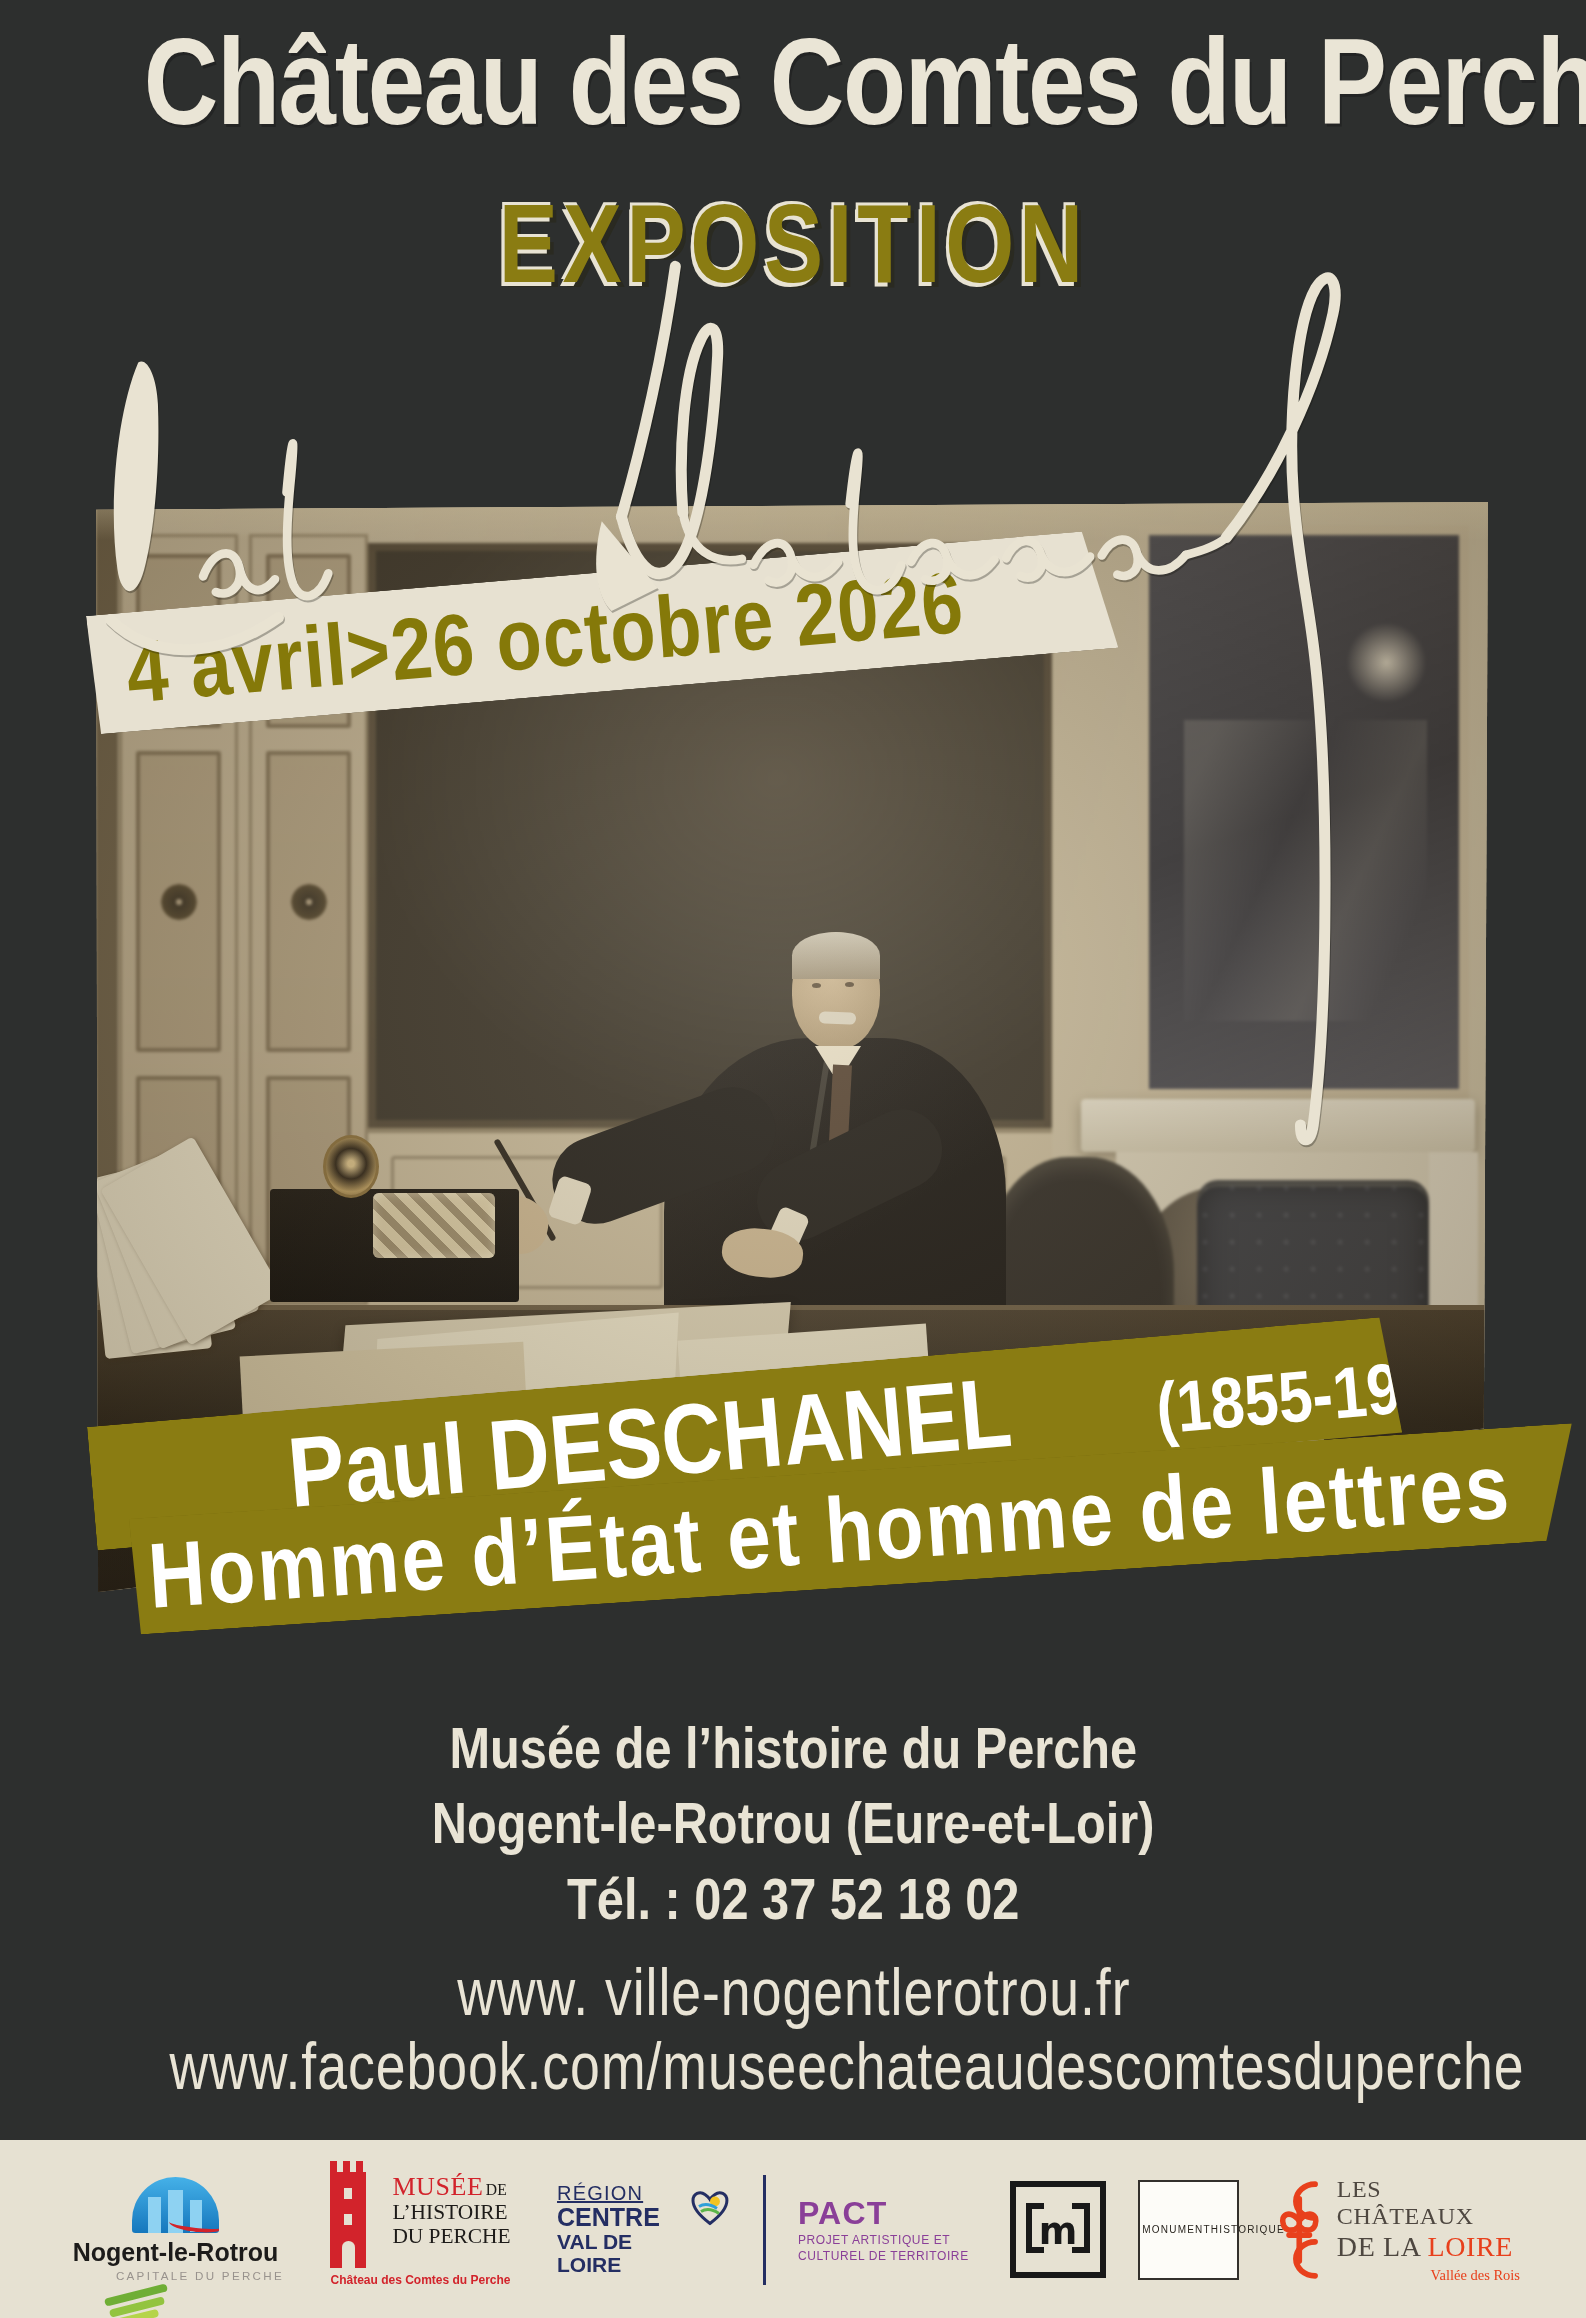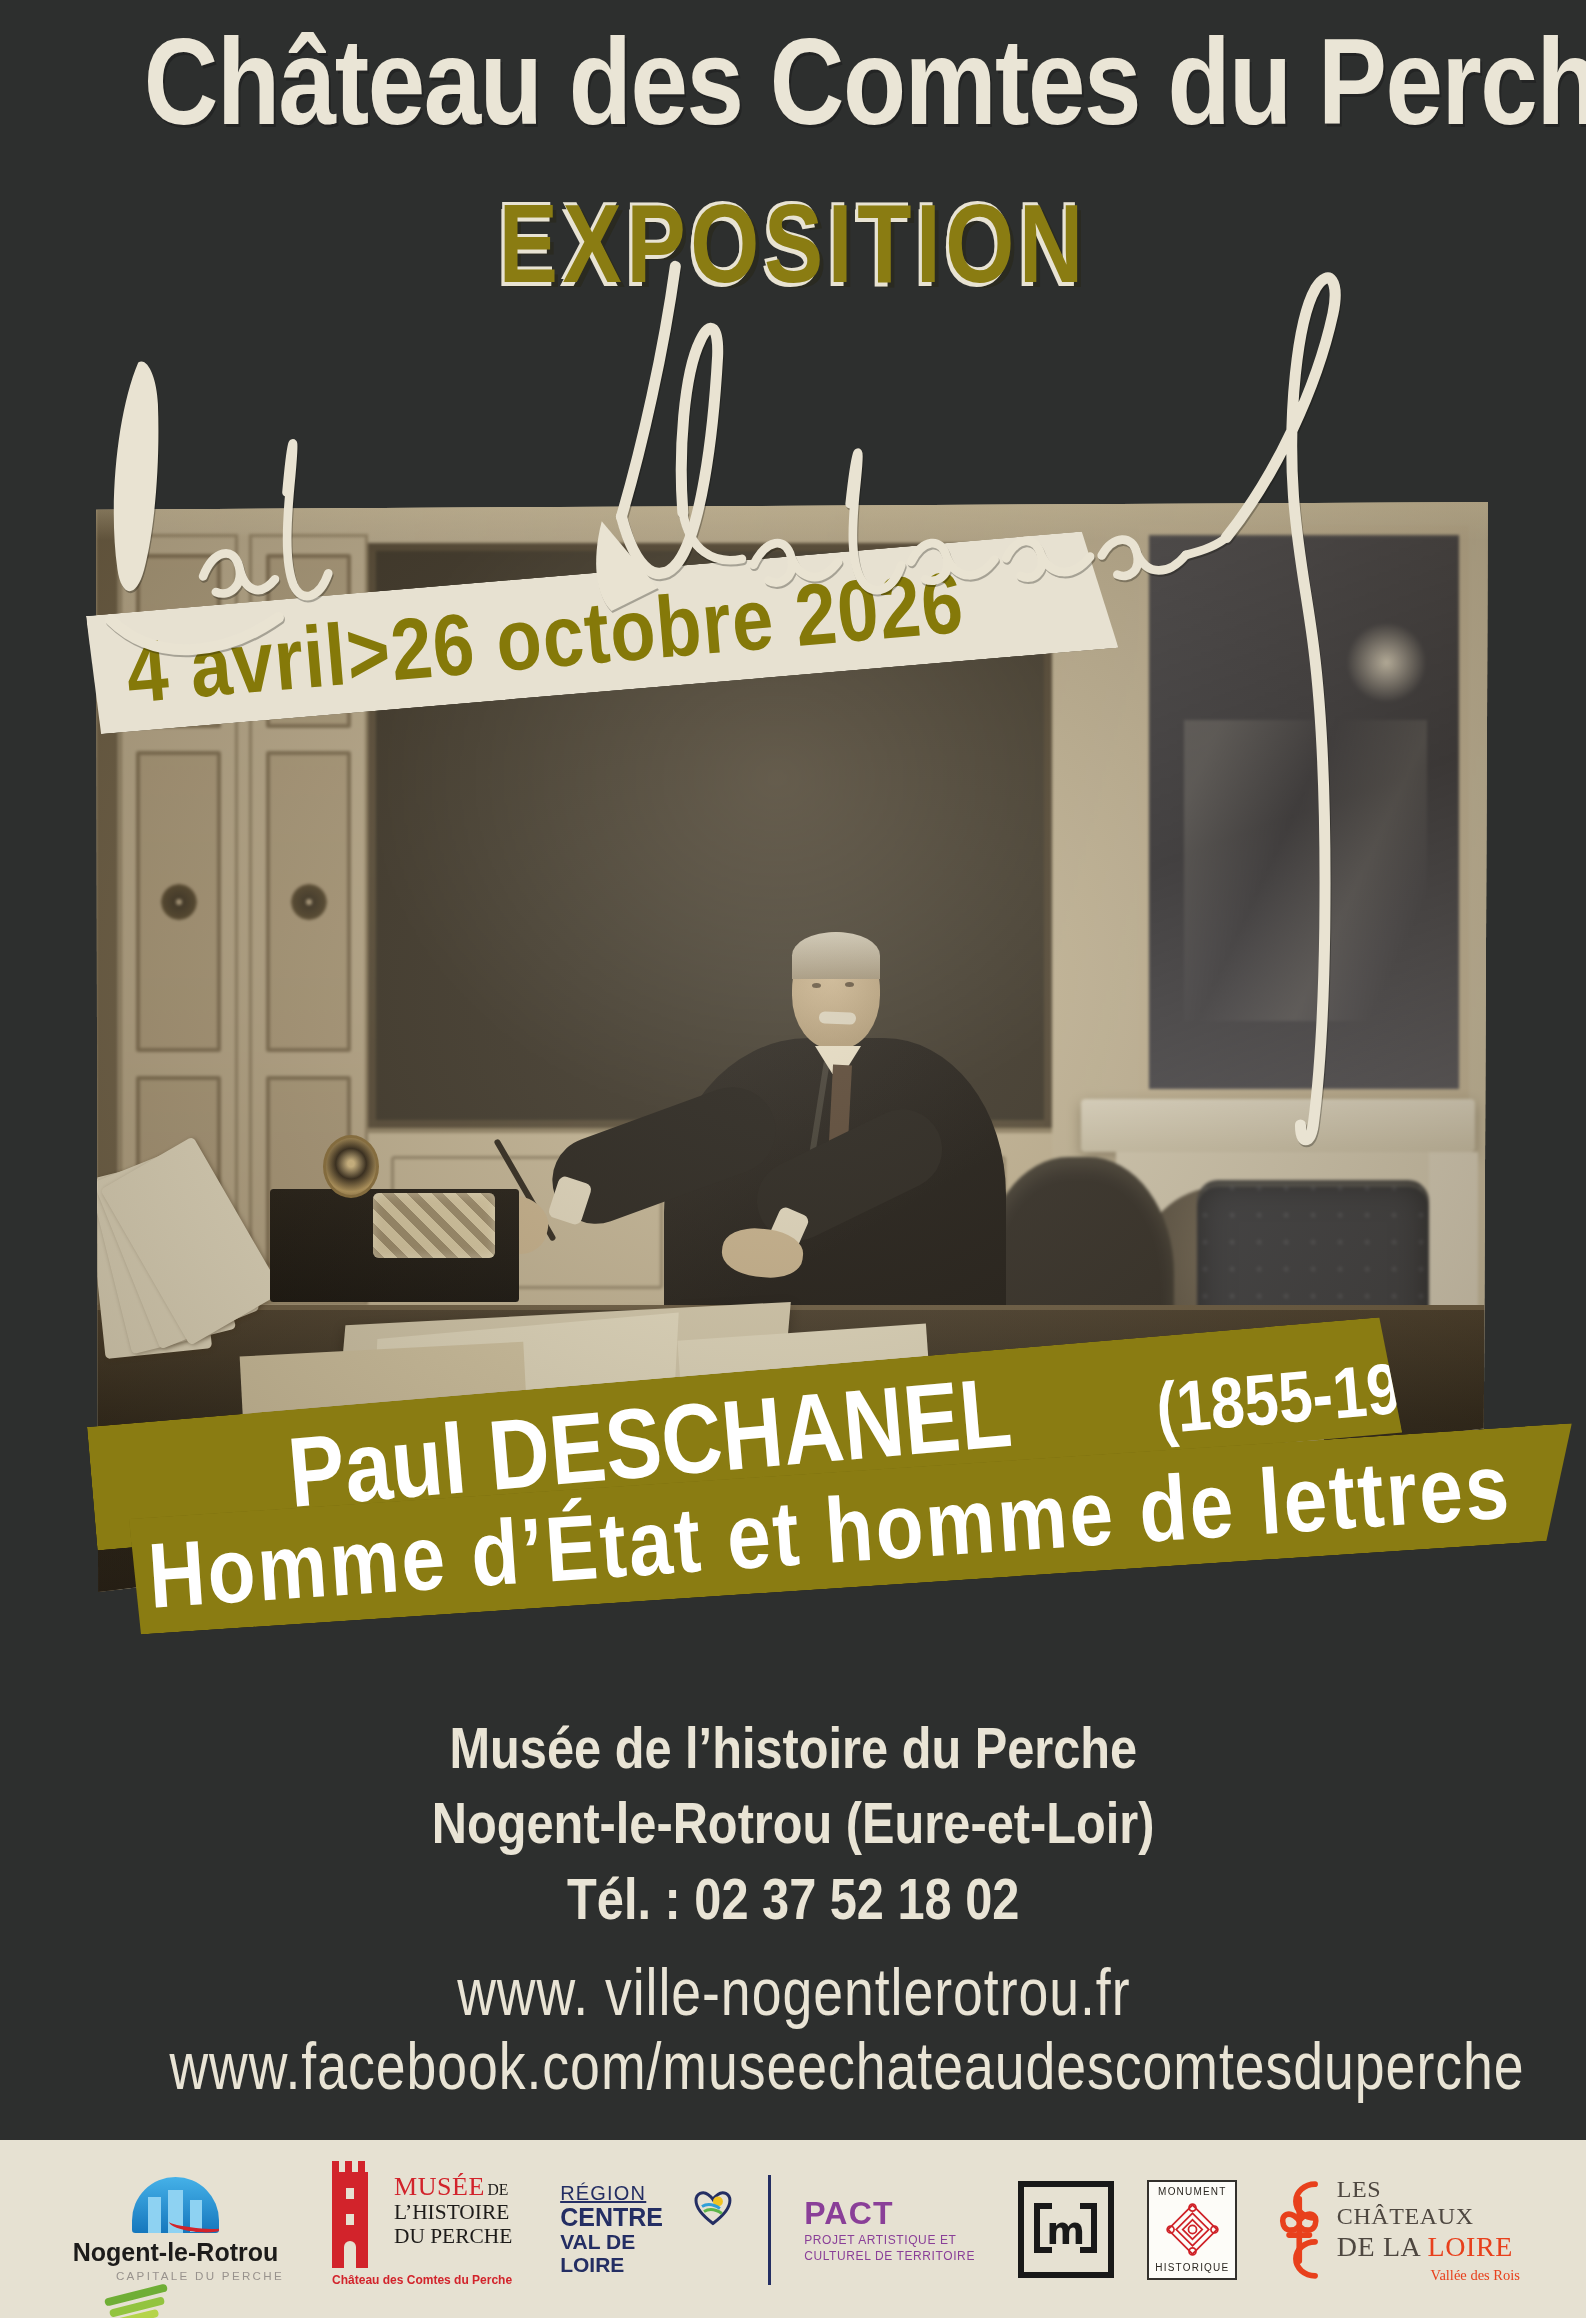--- a/index.html
+++ b/index.html
@@ -207,22 +207,22 @@
   .ptitle{color:#8a3f98;font-weight:800;font-size:32px;letter-spacing:1.2px;}
   .pline{color:#8a3f98;font-size:12px;font-weight:500;letter-spacing:0.6px;line-height:1.35;}
   
   .mbox{position:relative;width:96px;height:97px;border:6.4px solid #191919;}
   .brk{position:absolute;top:16px;width:17.4px;height:50px;}
   .brkl{left:10.4px;border-left:6.4px solid #191919;border-top:6.4px solid #191919;border-bottom:6.4px solid #191919;}
   .brkr{right:10.4px;border-right:6.4px solid #191919;border-top:6.4px solid #191919;border-bottom:6.4px solid #191919;}
   .mletter{position:absolute;left:50%;top:52%;transform:translate(-50%,-50%);
            font-family:"DejaVu Sans",sans-serif;font-weight:700;font-size:37px;color:#191919;}
   
-  .mh{width:90px;height:100px;background:#fdfcf8;border:2.3px solid #33302c;
-      display:flex;flex-direction:column;align-items:center;justify-content:space-between;
+  .mh{width:101px;height:100px;background:#fdfcf8;border:2.3px solid #33302c;
+      display:flex;flex-direction:row;align-items:center;justify-content:space-between;
       padding:4.6px 2.3px;}
   .mhword{color:#2a2620;font-size:10px;letter-spacing:1.2px;font-weight:500;}
   
   .chateaux{width:249px;flex-direction:row;gap:9.3px;align-items:center;}
   .chtxt{display:flex;flex-direction:column;font-family:"Liberation Serif",serif;line-height:1.15;}
   .chl1{color:#4e4740;font-size:24px;letter-spacing:0.6px;}
   .chl2{color:#4e4740;font-size:28px;letter-spacing:0.6px;}
   .chl2 .loire{color:#e8401c;}
   .chsub{color:#e8401c;font-size:14.5px;align-self:flex-end;margin-top:3.5px;}
 </style>

